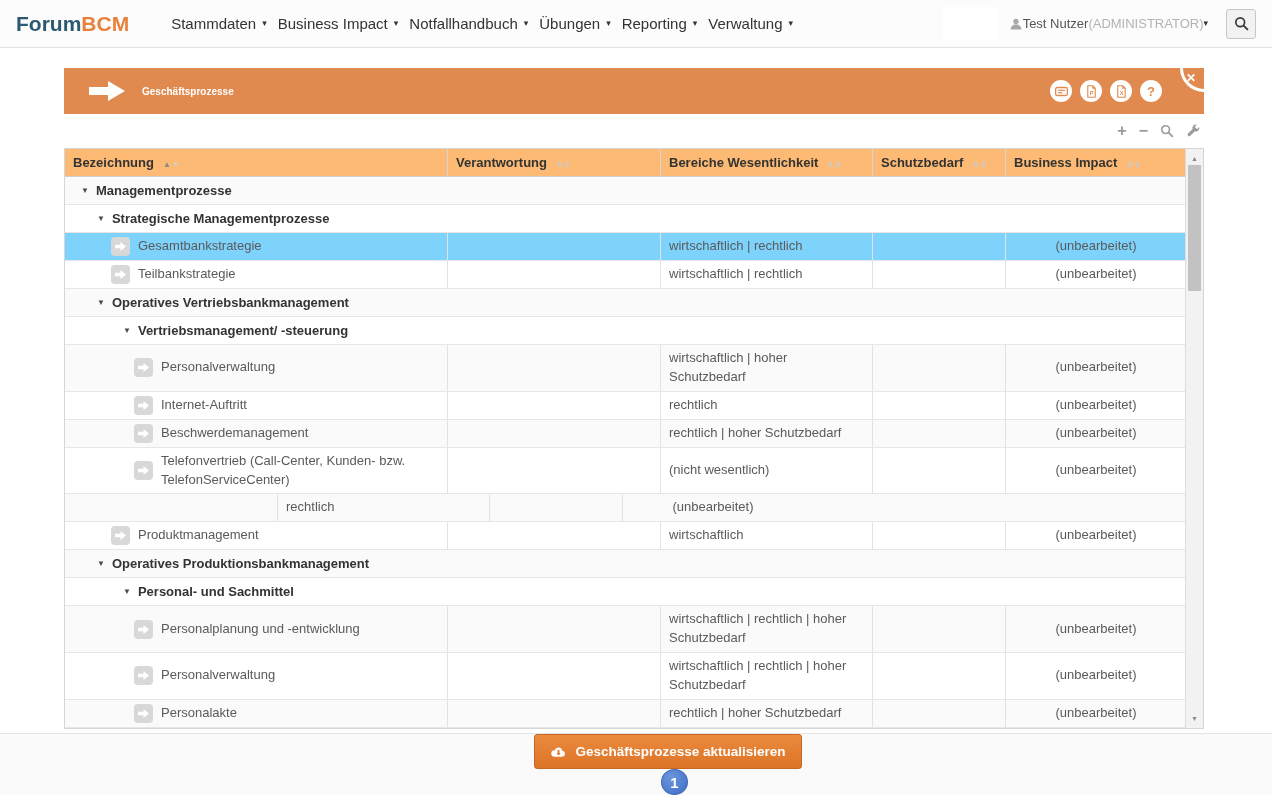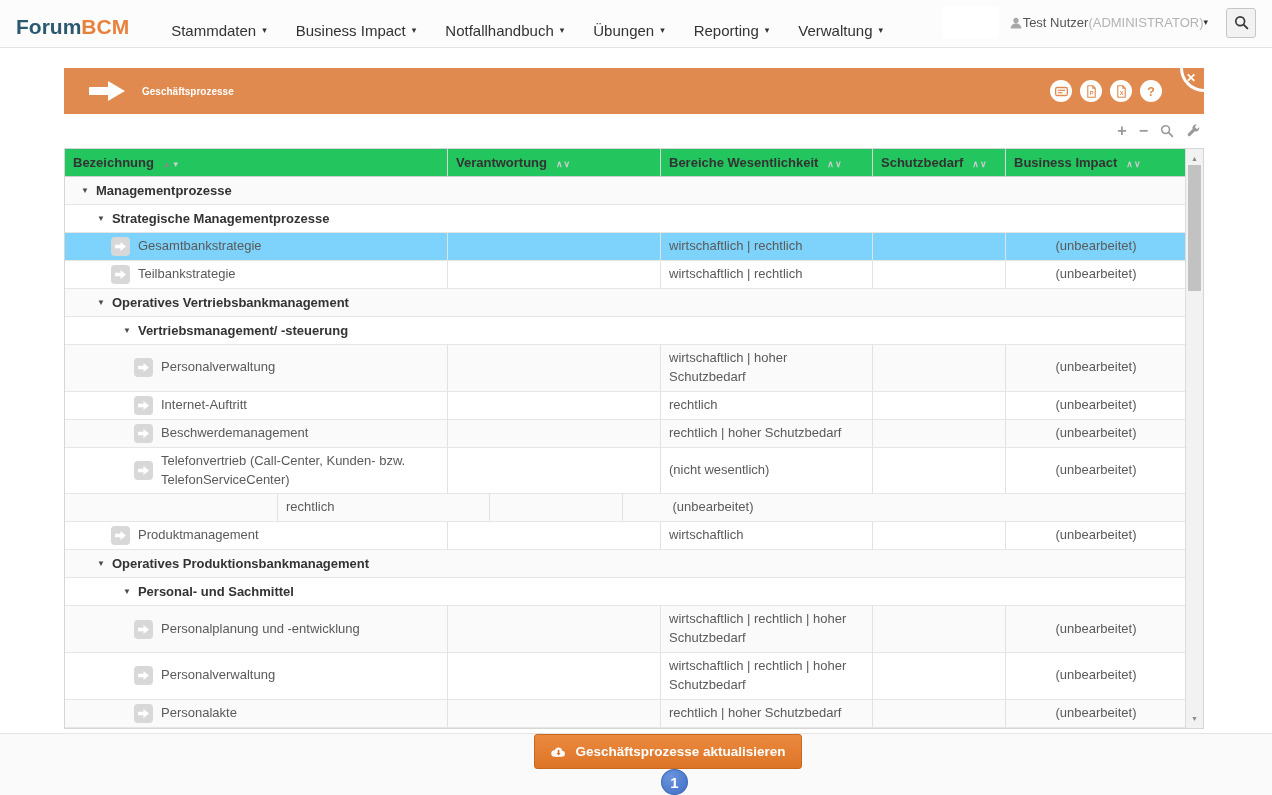--- a/index.html
+++ b/index.html
@@ -1,24 +1,24 @@
 <!DOCTYPE html>
 <html lang="de"><head>
 <meta charset="utf-8">
 <style>
   * { margin:0; padding:0; box-sizing:border-box; }
   body { font-family:"Liberation Sans", sans-serif; background:#fff; }
   .page { position:relative; width:1272px; height:795px; background:#fff; overflow:hidden; }
 
   
-  .navbar { display:flex; align-items:flex-end; height:48px; padding:8px 16px;
+  .navbar { display:flex; align-items:center; height:48px; padding:16px 16px;
             background:#fcfcfc; border-bottom:1px solid #e2e2e2; }
   .logo { font-size:21px; font-weight:bold; cursor:pointer; white-space:nowrap; }
   .logo .p1 { color:#2b5a70; } .logo .p2 { color:#e8813c; }
-  .nav-items { display:flex; gap:29px; margin-left:42px; }
+  .nav-items { display:flex; gap:11px; margin-left:42px; }
   .nav-item { display:flex; align-items:center; gap:6px; font-size:15px; color:#333; cursor:pointer; }
   .caret { font-size:9px; color:#333; line-height:1; }
   .nav-right { margin-left:auto; display:flex; align-items:center; gap:10px; }
   .hdr-box { width:56px; height:33px; background:#fff; border-radius:2px; }
   .user { display:flex; align-items:center; gap:0; font-size:13px; color:#555; cursor:pointer; }
   .user .role { color:#b3b3b3; }
   .search-btn { width:30px; height:30px; border:1px solid #c6c6c6; border-radius:3px;
                 background:#f2f2f2; display:flex; align-items:center; justify-content:center;
                 margin-left:8px; cursor:pointer; }
 
@@ -39,21 +39,21 @@
   .close-x { position:absolute; top:3px; right:8px; color:#fff; font-size:12px; font-weight:bold; }
 
   .table-toolbar { height:34px; display:flex; justify-content:flex-end; align-items:center;
                    gap:12px; padding-right:4px; }
   .ticon { color:#9a9a9a; cursor:pointer; display:flex; align-items:center; font-size:16px;
            font-weight:bold; line-height:1; }
 
   
   .tablewrap { position:relative; border:1px solid #d6d6d6; width:1140px; }
   .tinner { width:1121px; }
-  .thead { display:flex; background:#22c55e; border-bottom:1px solid #cfcfcf; }
+  .thead { display:flex; background:#fdba74; border-bottom:1px solid #cfcfcf; }
   .hcol { display:flex; align-items:center; padding:0 8px; height:27px; font-size:13px;
           font-weight:bold; color:#333; border-right:1px solid #d6d6d6; cursor:pointer; }
   .hcol:last-child { border-right:none; }
   .sorts { margin-left:9px; display:flex; gap:1px; align-items:center; }
   .sort-a::before { content:"∧"; color:#cbcbcb; font-size:9px; }
   .sort-b::before { content:"∨"; color:#cbcbcb; font-size:9px; }
   .hcol.sorted .sort-a::before { content:"▲"; color:#8a8a8a; font-size:8px; }
   .hcol.sorted .sort-b::before { content:"▼"; color:#cfcfcf; font-size:8px; }
 
   .c1 { width:383px; } .c2 { width:213px; } .c3 { width:212px; }

